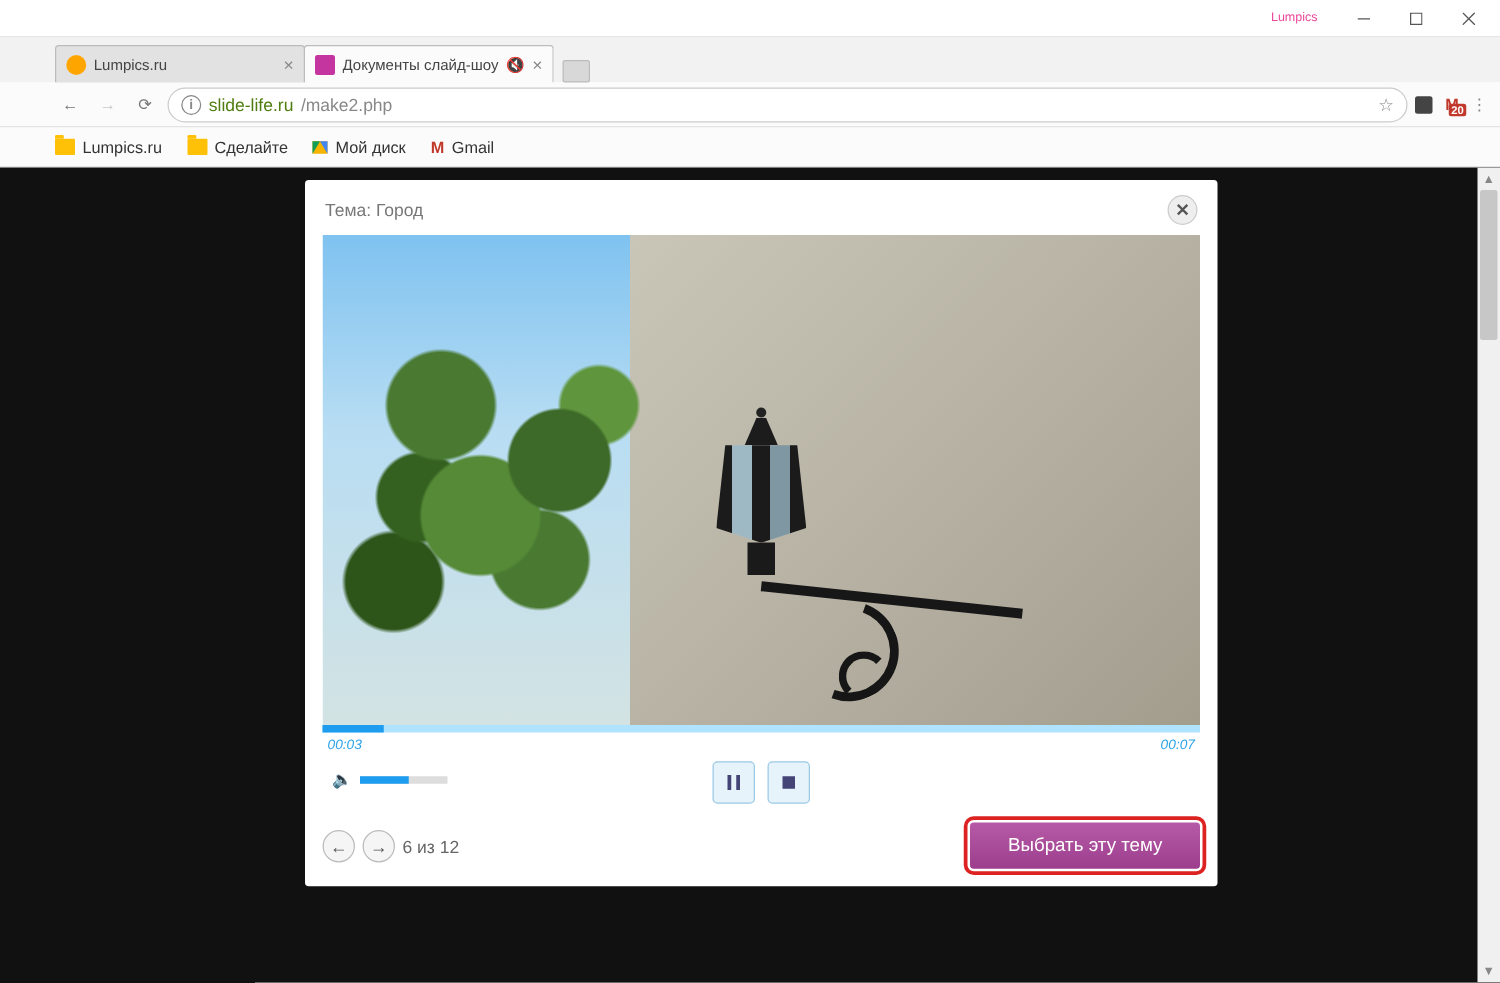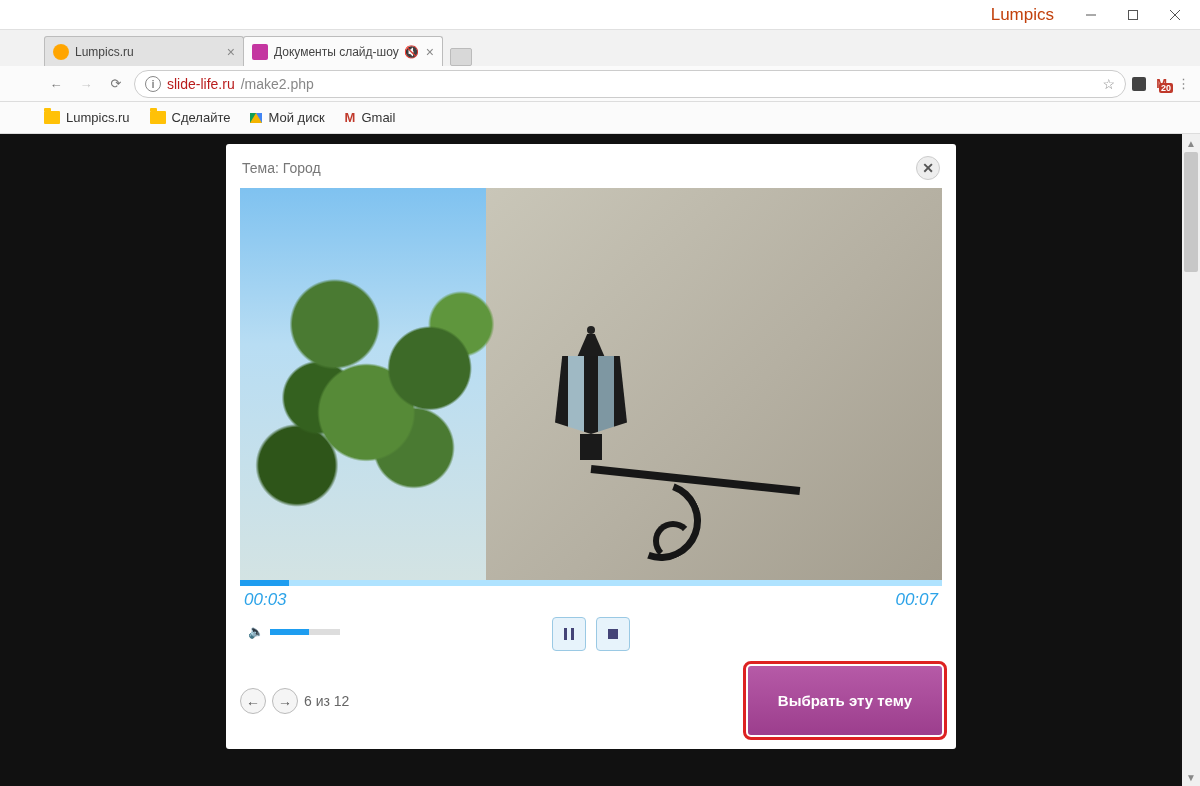--- a/index.html
+++ b/index.html
@@ -1,58 +1,58 @@
 <!DOCTYPE html>
 <html><head>
 <meta charset="utf-8">
 <style>
 * { box-sizing: border-box; margin: 0; padding: 0; }
 body { font-family: "Segoe UI", Arial, sans-serif; font-size: 13px; background: #fff; height: 786px; width: 1200px; overflow: hidden; position: relative; }
 
 
 .titlebar { height: 30px; background: #fff; display: flex; align-items: center; justify-content: flex-end; padding: 0 4px; border-bottom: 1px solid #e0e0e0; }
-.titlebar-label { color: #c2410c; font-size: 17px; margin-right: 16px; }
+.titlebar-label { color: #ec4899; font-size: 10px; margin-right: 16px; }
 .winbtn { width: 42px; height: 28px; display: flex; align-items: center; justify-content: center; color: #555; }
 
 
 .tabstrip { height: 36px; background: #f2f2f2; display: flex; align-items: flex-end; padding: 0 8px 0 44px; }
 .tab { height: 30px; min-width: 200px; max-width: 220px; background: #e2e2e2; border: 1px solid #bcbcbc; border-bottom: none; margin-right: -1px; display: flex; align-items: center; padding: 0 8px; gap: 6px; border-radius: 3px 3px 0 0; position: relative; font-size: 12px; color: #444; overflow: hidden; }
 .tab.active { background: #fbfbfb; z-index: 2; }
 .tab-title { flex: 1; white-space: nowrap; overflow: hidden; text-overflow: ellipsis; }
 .tab-x { color: #888; font-size: 14px; line-height: 1; }
 .favicon { width: 16px; height: 16px; border-radius: 50%; }
 .fav-lumpics { background: radial-gradient(circle at center, #ffa500 0 60%, #ffb733); }
 .fav-slide { background: #c435a0; border-radius: 2px; }
 .newtab { width: 22px; height: 18px; background: #d8d8d8; margin-left: 8px; border-radius: 2px; border: 1px solid #bbb; }
 
 
 .addrbar { height: 36px; background: #fbfbfb; display: flex; align-items: center; padding: 0 10px 0 44px; gap: 6px; border-bottom: 1px solid #ddd; }
 .navicon { width: 24px; height: 24px; display: flex; align-items: center; justify-content: center; color: #777; }
 .addr { flex: 1; height: 28px; background: #fff; border: 1px solid #ccc; border-radius: 14px; display: flex; align-items: center; padding: 0 10px; font-size: 14px; color: #333; gap: 6px; }
 .addr-info { width: 16px; height: 16px; border: 1px solid #888; border-radius: 50%; color: #888; display: flex; align-items: center; justify-content: center; font-size: 11px; font-weight: bold; }
-.addr-host { color: #b91c1c; }
+.addr-host { color: #4d7c0f; }
 .addr-path { color: #888; }
 .addr-right { display: flex; gap: 10px; align-items: center; color: #888; }
 .gmail-badge { position: relative; font-weight: bold; color: #c0392b; }
 .gmail-badge .n { position: absolute; bottom: -2px; right: -6px; background: #c0392b; color: #fff; font-size: 9px; padding: 0 2px; border-radius: 2px; }
 
 
 .bookbar { height: 32px; background: #fbfbfb; display: flex; align-items: center; padding: 0 10px 0 44px; gap: 20px; border-bottom: 1px solid #ddd; font-size: 13px; color: #333; }
 .bk { display: flex; align-items: center; gap: 6px; }
 .folder-icon { width: 16px; height: 13px; background: #ffc107; border-radius: 1px; position: relative; }
 .folder-icon::before { content: ""; position: absolute; top: -3px; left: 0; width: 7px; height: 3px; background: #ffc107; border-radius: 1px 1px 0 0; }
 .drive-icon { width: 0; height: 0; border-left: 6px solid #0f9d58; border-right: 6px solid #4285f4; border-bottom: 10px solid #f4b400; border-top: 0; }
 .gm-icon { font-weight: bold; color: #c0392b; }
 
 
 .content { position: relative; height: 652px; background: #111; overflow: hidden; }
 .dimmed-text { color: #555; font-size: 28px; position: absolute; top: 20px; left: 40px; }
 
 
-.modal { position: absolute; top: 10px; left: 226px; width: 730px; background: #fff; border-radius: 3px; padding: 10px 14px 14px; }
+.modal { position: absolute; top: 10px; left: 244px; width: 730px; background: #fff; border-radius: 3px; padding: 10px 14px 14px; }
 .modal-head { display: flex; align-items: center; justify-content: space-between; color: #777; font-size: 14px; padding: 2px 2px 8px; }
 .close-btn { width: 24px; height: 24px; border-radius: 50%; background: #eee; border: 1px solid #ccc; display: flex; align-items: center; justify-content: center; color: #555; font-weight: bold; }
 
 
 .preview { position: relative; height: 392px; overflow: hidden; }
 .sky { position: absolute; inset: 0; background: linear-gradient(180deg, #7fc2f0 0%, #b8ddf3 40%, #d3e3e3 100%); }
 .wall { position: absolute; right: 0; top: 0; width: 65%; height: 100%; background: linear-gradient(135deg, #c9c6b8 0%, #b5b0a2 55%, #a39d8e 100%); transform-origin: top right; }
 .tree { position: absolute; left: 0; top: 48px; width: 45%; height: 75%; background:
   radial-gradient(circle at 30% 30%, #4a7a32 0 14%, transparent 15%),
   radial-gradient(circle at 60% 45%, #3d6a28 0 16%, transparent 17%),
@@ -68,37 +68,37 @@
 .lantern-body { width: 72px; height: 78px; background: linear-gradient(90deg, #1b1b1b 0 18%, #9fb9c4 18% 40%, #1b1b1b 40% 60%, #7e97a2 60% 82%, #1b1b1b 82%); clip-path: polygon(10% 0, 90% 0, 100% 85%, 50% 100%, 0 85%); margin: 0 auto; }
 .lantern-base { width: 22px; height: 26px; background: #1a1a1a; margin: 0 auto; }
 .bracket { position: absolute; top: 130px; left: 50%; width: 210px; height: 150px; }
 .bracket-arm { position: absolute; top: 6px; left: 0; width: 100%; height: 8px; background: #171717; transform: rotate(6deg); transform-origin: left; }
 .bracket-swirl { position: absolute; top: 22px; left: 30px; width: 80px; height: 80px; border: 7px solid #161616; border-radius: 50%; border-top-color: transparent; border-left-color: transparent; transform: rotate(-25deg); }
 .bracket-swirl2 { position: absolute; top: 62px; left: 62px; width: 40px; height: 40px; border: 6px solid #161616; border-radius: 50%; border-bottom-color: transparent; border-right-color: transparent; }
 
 
 .progress { height: 6px; background: #afe3ff; margin-top: 0; position: relative; }
 .progress-fill { position: absolute; left: 0; top: 0; height: 100%; background: #1e9df0; width: 7%; }
-.progress-times { display: flex; justify-content: space-between; color: #2ca3e8; font-size: 17px; font-style: italic; padding: 4px 4px 0; }
+.progress-times { display: flex; justify-content: space-between; color: #2ca3e8; font-size: 11px; font-style: italic; padding: 4px 4px 0; }
 
 
 .controls { display: flex; align-items: center; justify-content: center; gap: 10px; margin-top: 4px; position: relative; height: 40px; }
 .vol { position: absolute; left: 8px; top: 10px; display: flex; align-items: center; gap: 6px; color: #888; }
 .vol-bar { width: 70px; height: 6px; background: #ddd; position: relative; }
 .vol-fill { position: absolute; left: 0; top: 0; height: 100%; width: 55%; background: #1e9df0; }
 .ctrl-btn { width: 34px; height: 34px; border: 1px solid #9ac9e4; border-radius: 4px; background: #e7f3fb; display: flex; align-items: center; justify-content: center; color: #447; }
 .pause-bars { width: 10px; display: flex; justify-content: space-between; }
 .pause-bars span { width: 3px; height: 12px; background: #4a6; background: #447; }
 .stop-sq { width: 10px; height: 10px; background: #447; }
 
 
 .modal-foot { display: flex; align-items: center; justify-content: space-between; margin-top: 12px; }
 .pager { display: flex; align-items: center; gap: 6px; color: #666; font-size: 14px; }
 .pg-btn { width: 26px; height: 26px; border: 1px solid #bbb; border-radius: 50%; background: #f5f5f5; display: flex; align-items: center; justify-content: center; color: #555; }
-.select-btn { padding: 26px 30px; background: linear-gradient(#b65aa7, #9c3e8d); color: #fff; border: none; border-radius: 3px; font-size: 15px; font-weight: 700; outline: 3px solid #d22; outline-offset: 2px; }
+.select-btn { padding: 10px 30px; background: linear-gradient(#b65aa7, #9c3e8d); color: #fff; border: none; border-radius: 3px; font-size: 15px; font-weight: 400; outline: 3px solid #d22; outline-offset: 2px; }
 
 
 .vsb { position: absolute; top: 0; right: 0; width: 18px; height: 100%; background: #f0f0f0; }
 .vsb-arrow { height: 18px; display: flex; align-items: center; justify-content: center; color: #888; font-size: 10px; }
 .vsb-thumb { position: absolute; top: 18px; left: 2px; right: 2px; height: 120px; background: #c7c7c7; border-radius: 2px; }
 </style>
 </head>
 <body>
 
 <div class="titlebar">

